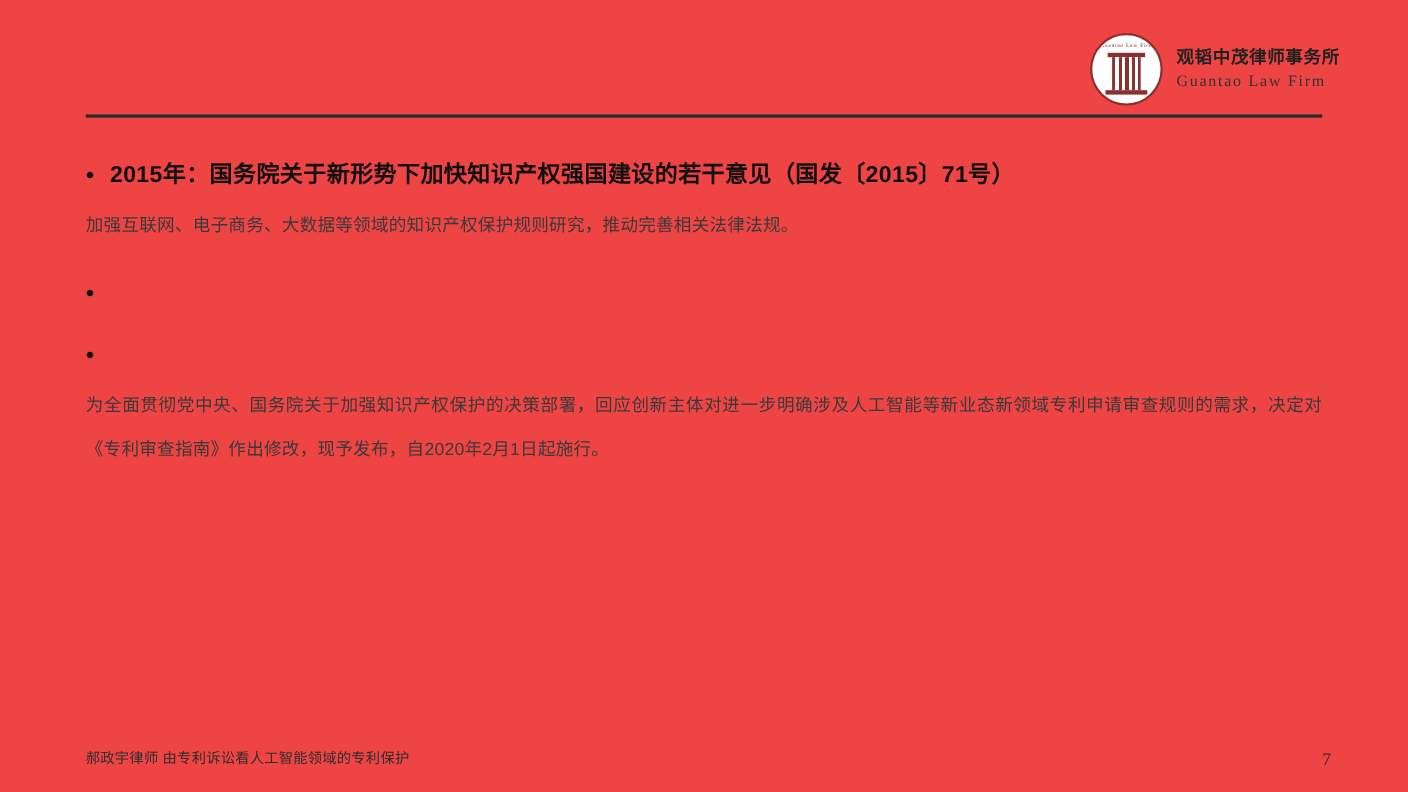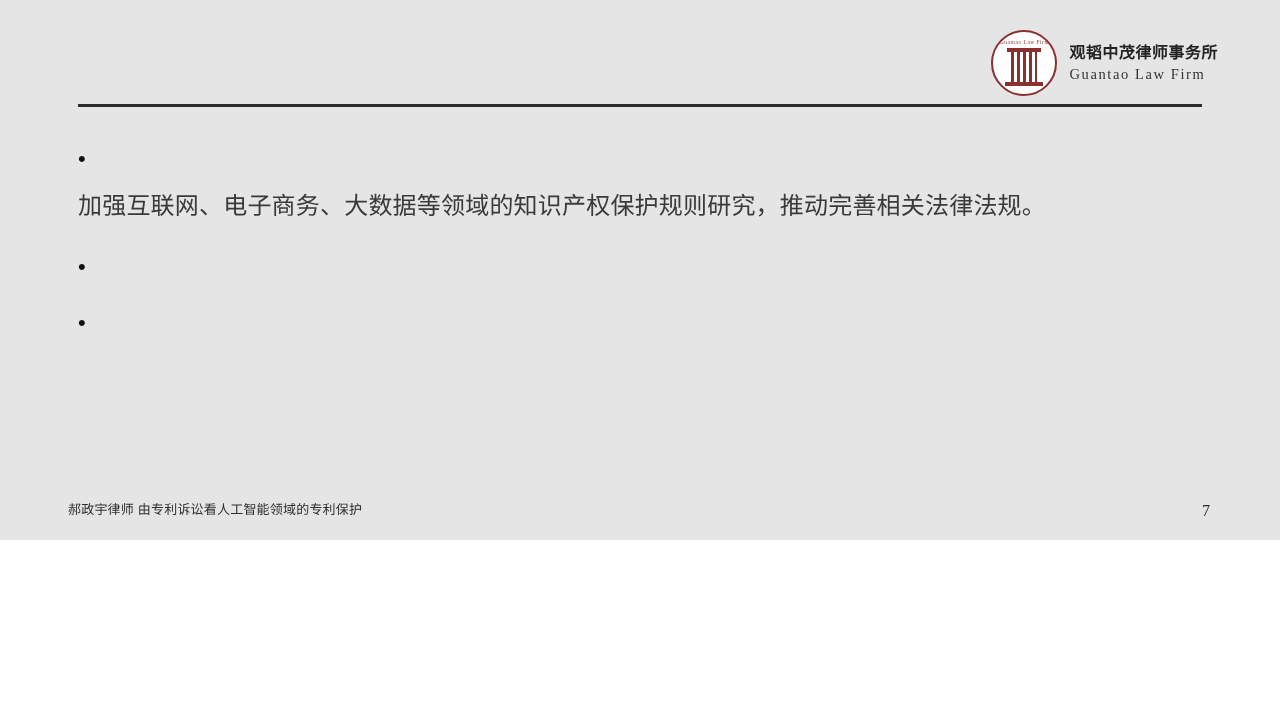--- a/index.html
+++ b/index.html
@@ -11,22 +11,22 @@
     width: 1280px;
     height: 720px;
     font-family: "Liberation Sans", "DejaVu Sans", sans-serif;
     color: #1a1a1a;
     overflow: hidden;
     position: relative;
   }
   .slide {
     position: relative;
     width: 1280px;
-    height: 540px;
-    background: #e5e5e5;
+    height: 720px;
+    background: #ef4444;
     box-sizing: border-box;
   }
 
   
   .logo-block {
     position: absolute;
     top: 30px;
     right: 62px;
     display: flex;
     align-items: center;
@@ -143,36 +143,36 @@
     text-align: left;
   }
   .bullet-text {
     font-size: 21px;
     font-weight: bold;
     line-height: 34px;
     color: #111111;
     letter-spacing: 0.3px;
   }
   .para {
-    font-size: 24px;
+    font-size: 16px;
     line-height: 40px;
     color: #3a3a3a;
     margin-top: 10px;
     letter-spacing: 0.2px;
   }
   .para.indent {
     text-align: justify;
   }
   .gap-1 { margin-top: 24px; }
   .gap-2 { margin-top: 22px; }
 
   
   .footer-note {
     position: absolute;
-    left: 68px;
+    left: 78px;
     bottom: 22px;
     font-size: 13px;
     color: #2f2f2f;
     letter-spacing: 0.2px;
   }
   .page-num {
     position: absolute;
     right: 70px;
     bottom: 20px;
     font-size: 16px;
@@ -197,29 +197,31 @@
       <div class="logo-en">Guantao Law Firm</div>
     </div>
   </div>
 
   <div class="title-rule"></div>
 
   <div class="content">
 
     <div class="bullet-row">
       <span class="bullet-dot">•</span>
+      <span class="bullet-text">2015年：国务院关于新形势下加快知识产权强国建设的若干意见（国发〔2015〕71号）</span>
     </div>
     <div class="para">加强互联网、电子商务、大数据等领域的知识产权保护规则研究，推动完善相关法律法规。</div>
 
     <div class="bullet-row gap-1">
       <span class="bullet-dot">•</span>
     </div>
 
     <div class="bullet-row gap-2">
       <span class="bullet-dot">•</span>
     </div>
+    <div class="para indent">为全面贯彻党中央、国务院关于加强知识产权保护的决策部署，回应创新主体对进一步明确涉及人工智能等新业态新领域专利申请审查规则的需求，决定对《专利审查指南》作出修改，现予发布，自2020年2月1日起施行。</div>
 
   </div>
 
   <div class="footer-note">郝政宇律师 由专利诉讼看人工智能领域的专利保护</div>
   <div class="page-num">7</div>
 
 </div>
 
 </body></html>

